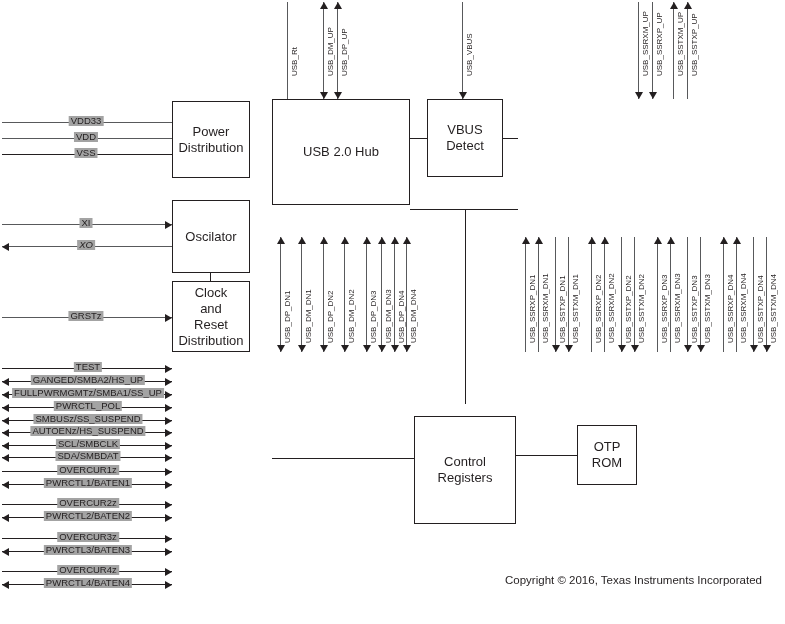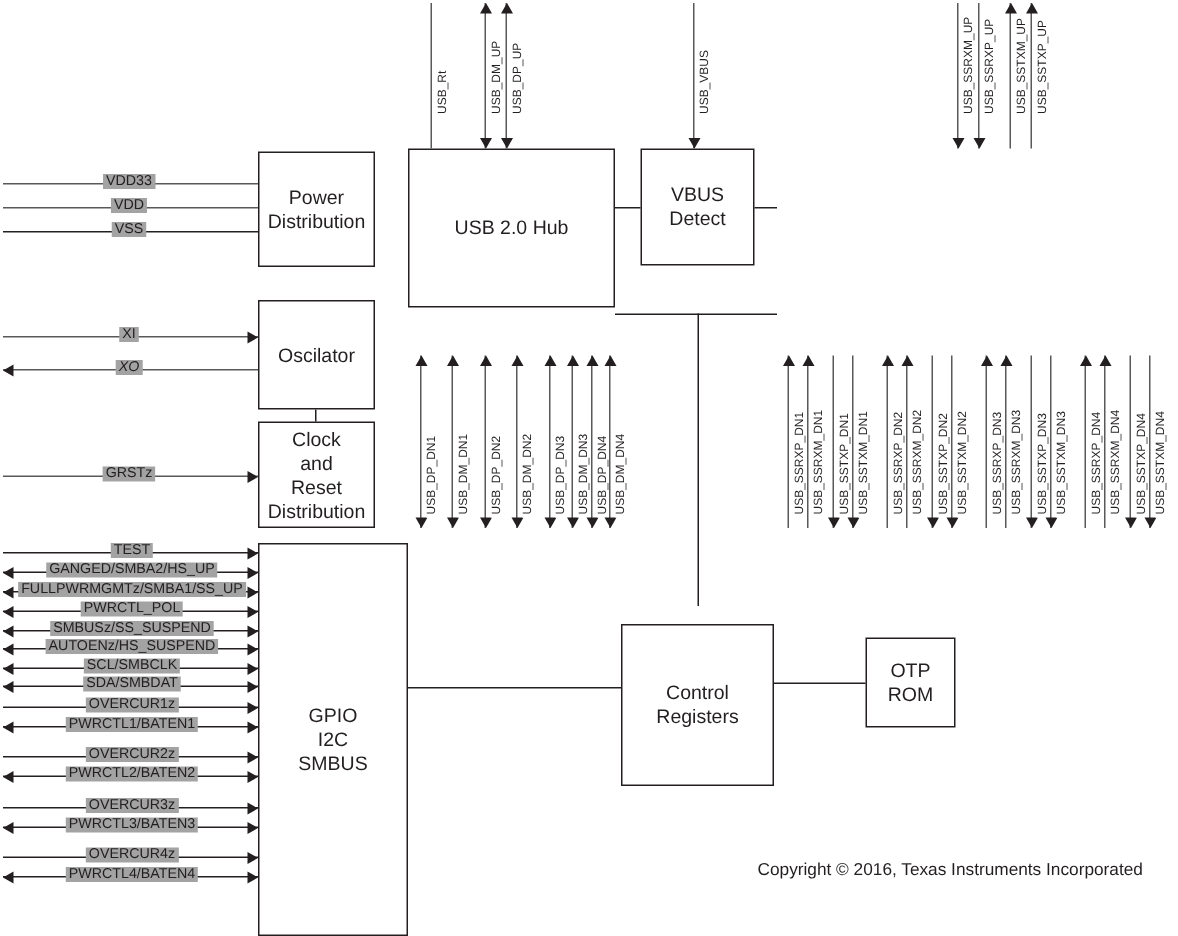--- a/index.html
+++ b/index.html
@@ -46,25 +46,20 @@
     <span>Oscilator</span>
   </div>
 
   <div class="blk" id="blk-clk" style="left:172px;top:281px;width:78px;height:71px;">
     <span>Clock
 and
 Reset
 Distribution</span>
   </div>
 
-  <div class="blk" id="blk-gpio" style="left:172px;top:362px;width:100px;height:262px;">
-    <span>GPIO
-I2C
-SMBUS</span>
-  </div>
 
   <div class="blk" id="blk-usb2" style="left:272px;top:99px;width:138px;height:106px;">
     <span>USB 2.0 Hub</span>
   </div>
 
   <div class="blk" id="blk-vbus" style="left:427px;top:99px;width:76px;height:78px;">
     <span>VBUS
 Detect</span>
   </div>
 

